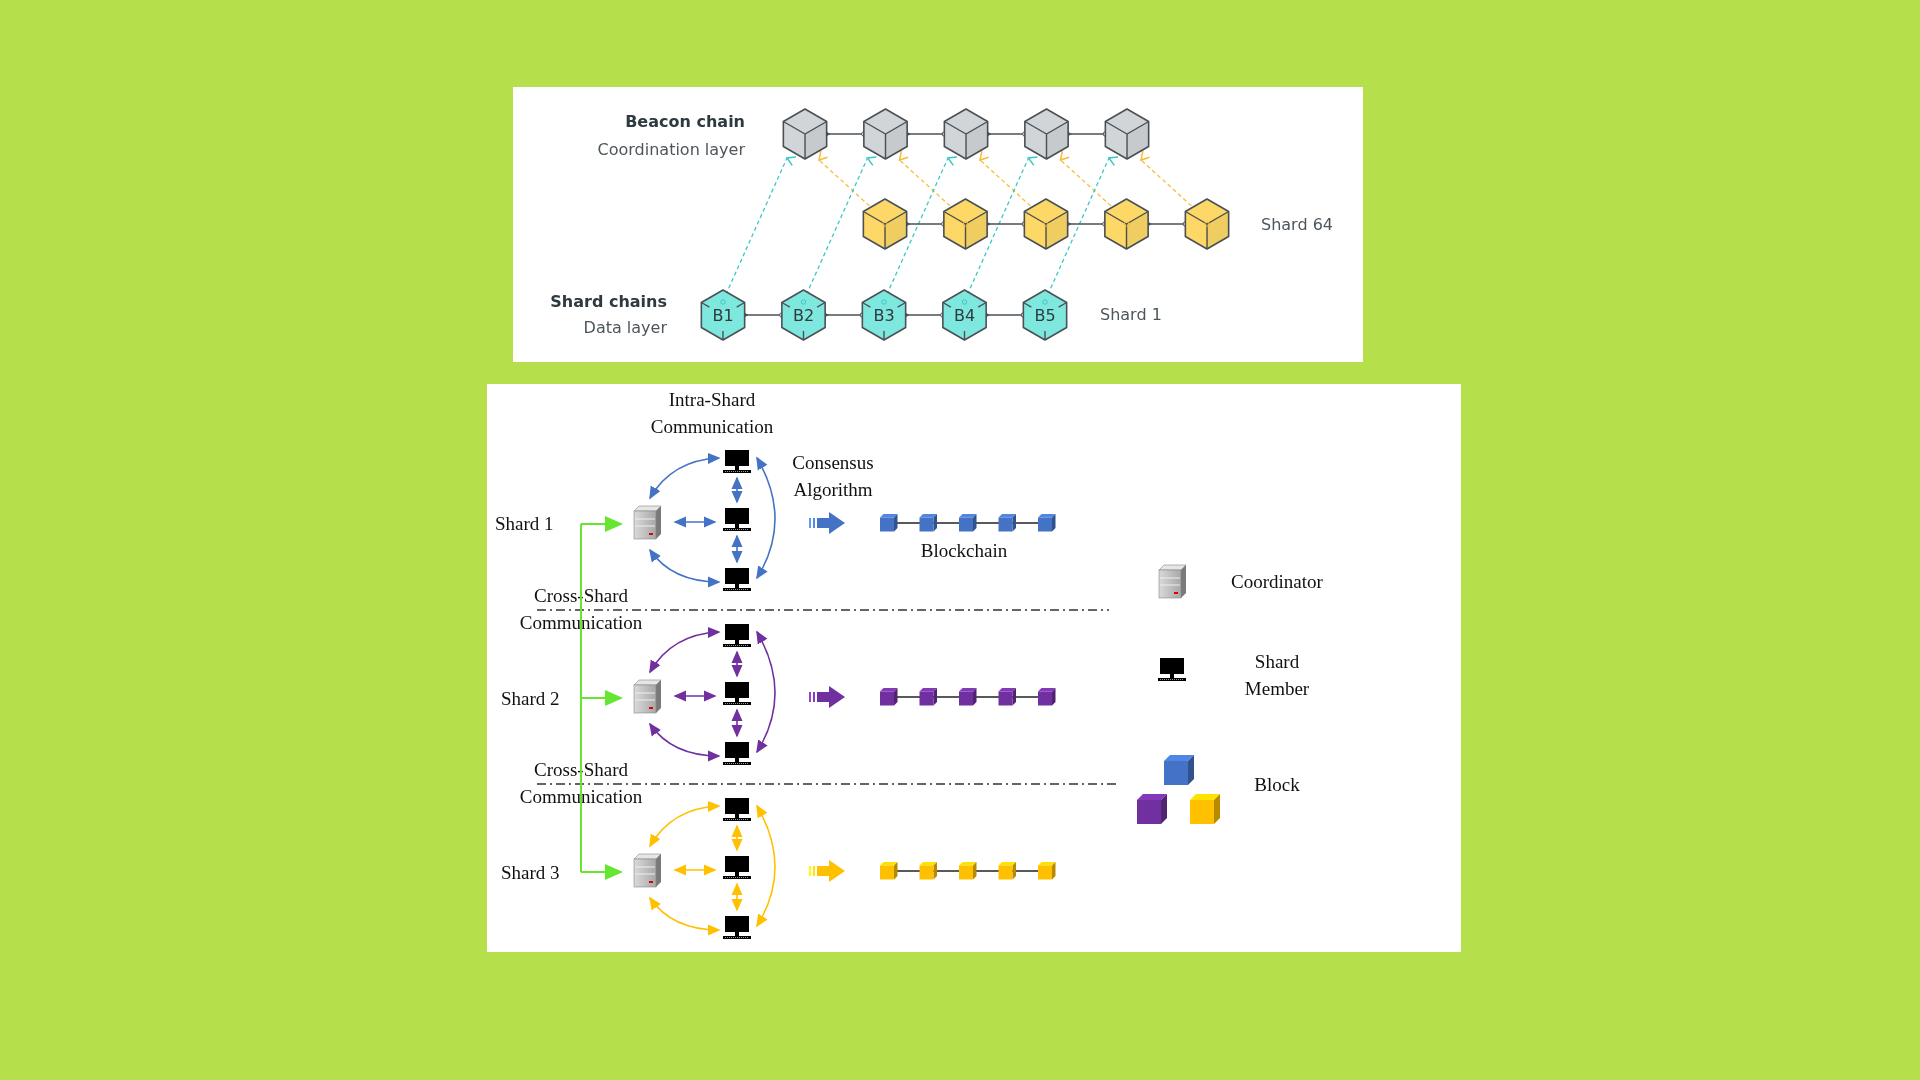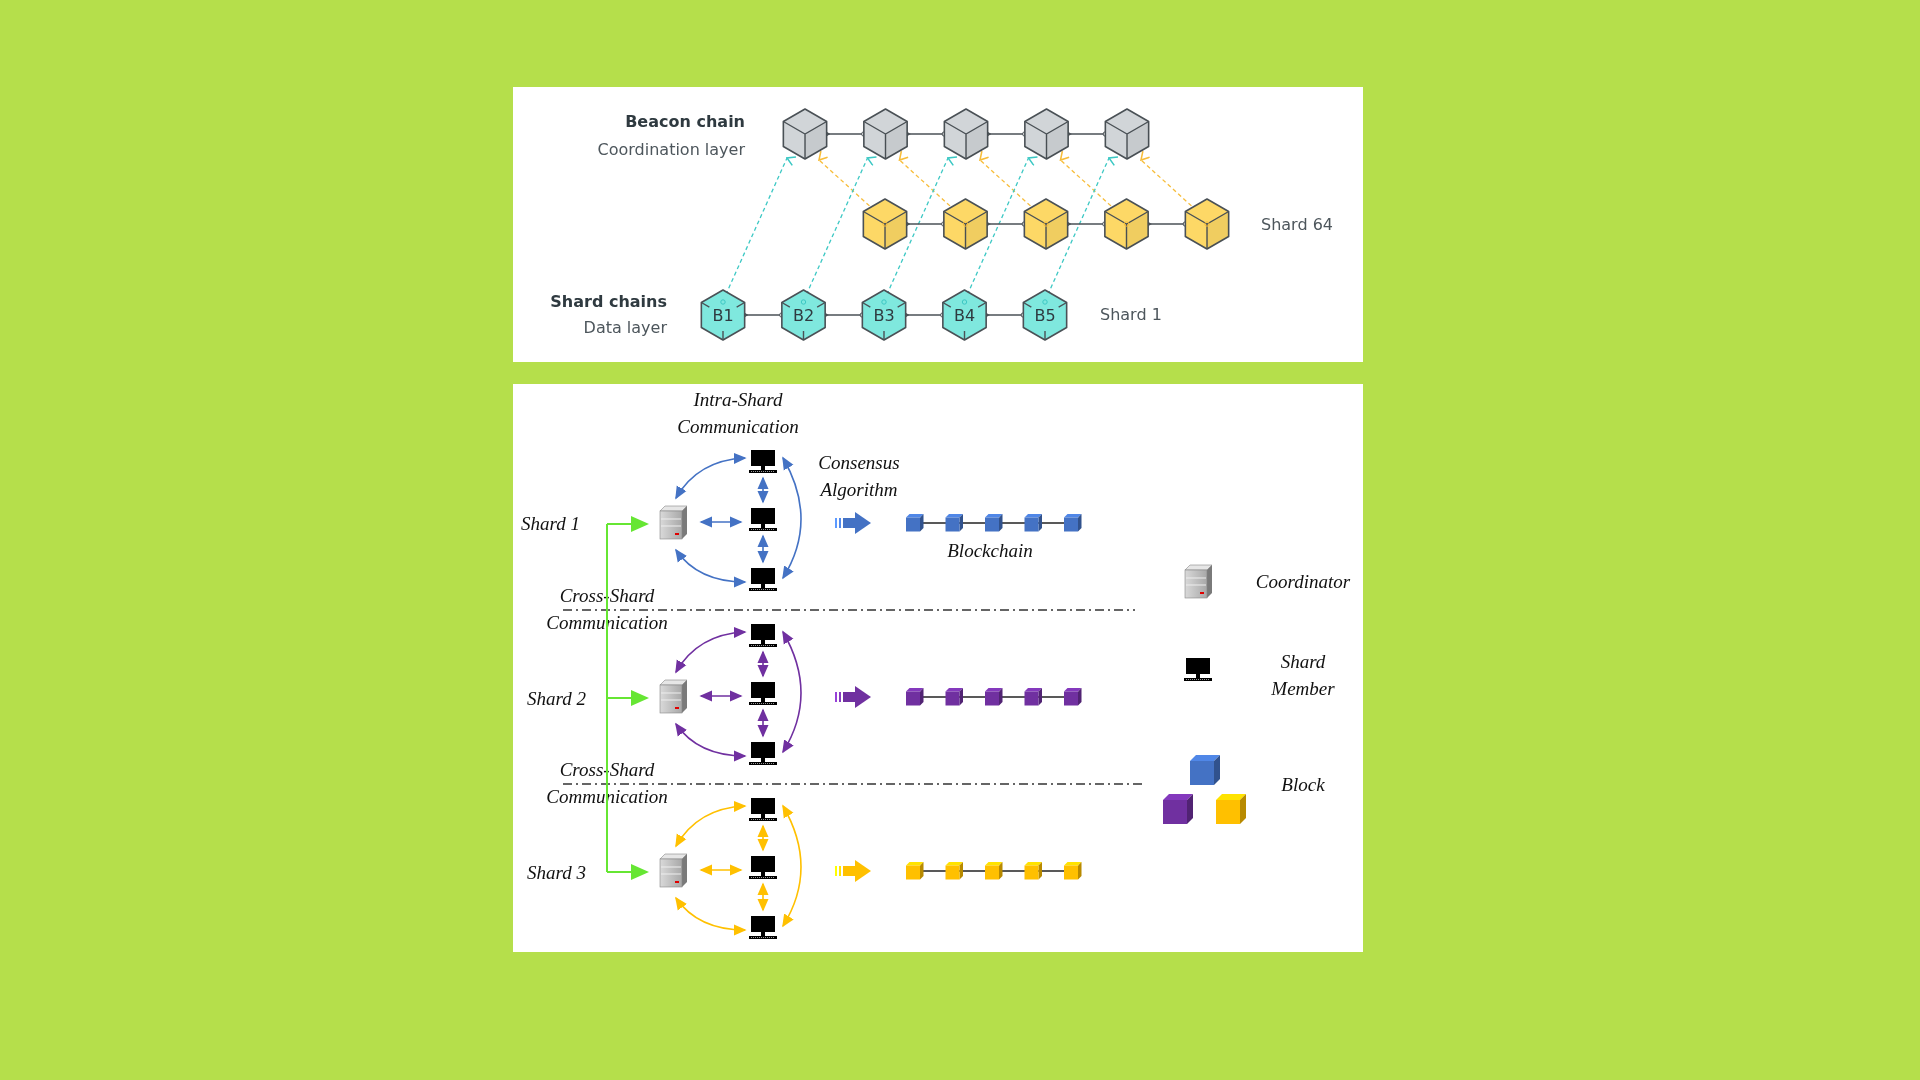--- a/index.html
+++ b/index.html
@@ -4,21 +4,21 @@
 <style>
   html, body { margin: 0; padding: 0; }
   body {
     width: 1920px; height: 1080px; overflow: hidden;
     background: #b5df4b;
     position: relative;
     font-family: "DejaVu Sans", sans-serif;
   }
   .panel { position: absolute; background: #ffffff; }
   #top-panel { left: 513px; top: 87px; width: 850px; height: 275px; }
-  #bottom-panel { left: 513px; top: 384px; width: 850px; height: 568px; font-style: italic; }
+  #bottom-panel { left: 487px; top: 384px; width: 974px; height: 568px; }
   svg { position: absolute; left: 0; top: 0; }
   .sans { font-family: "DejaVu Sans", sans-serif; }
   .serif { font-family: "Liberation Serif", serif; }
 </style>
 </head>
 <body>
 
 <div class="panel" id="top-panel">
   <svg width="850" height="275">
     <defs>

